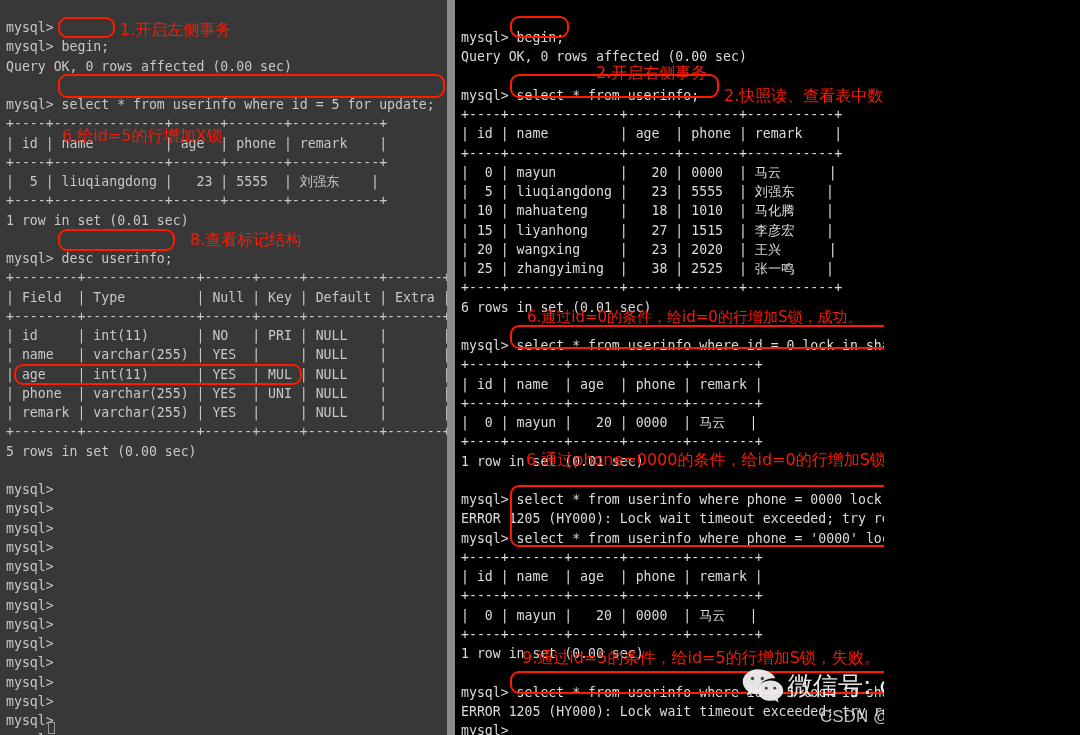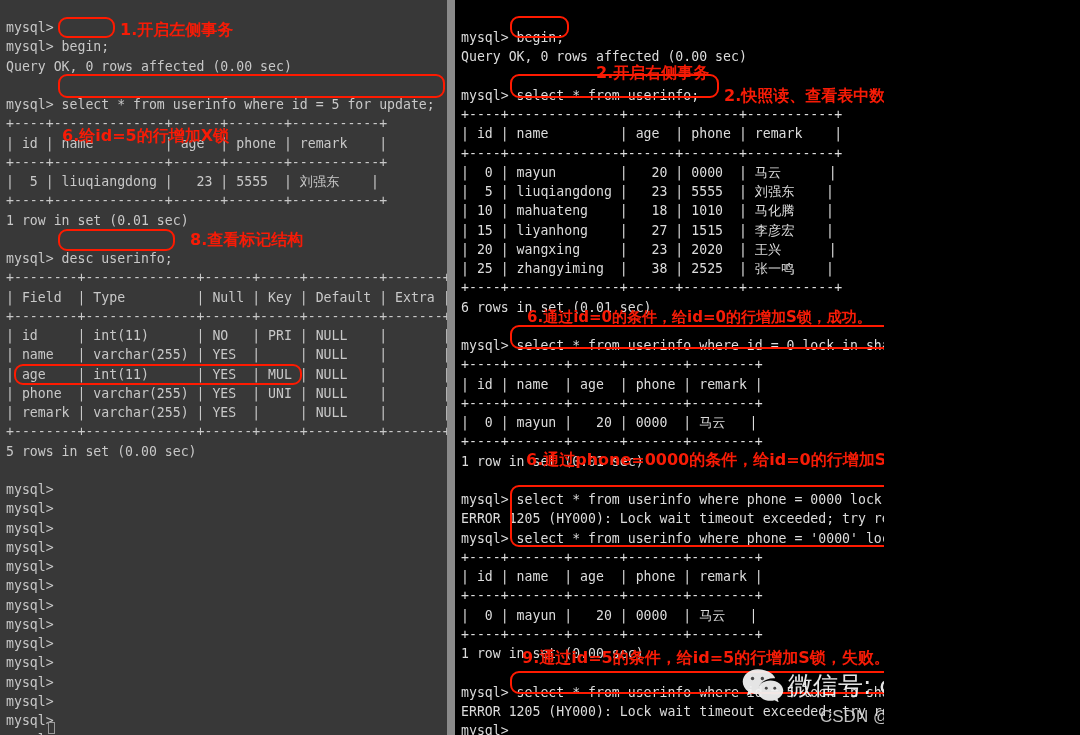--- a/index.html
+++ b/index.html
@@ -75,21 +75,21 @@
     box-sizing: border-box;
     pointer-events: none;
   }
   .note {
     position: absolute;
     color: #f71b06;
     font-family: "DejaVu Sans", "Liberation Sans", sans-serif;
     font-size: 16px;
     line-height: 1;
     white-space: pre;
-    font-weight: 700;
+    font-weight: 400;
   }
   .note.sm { font-size: 15px; }
   
   #watermark {
     position: absolute;
     left: 742px;
     top: 668px;
     display: flex;
     align-items: center;
     color: #f2f2f2;

